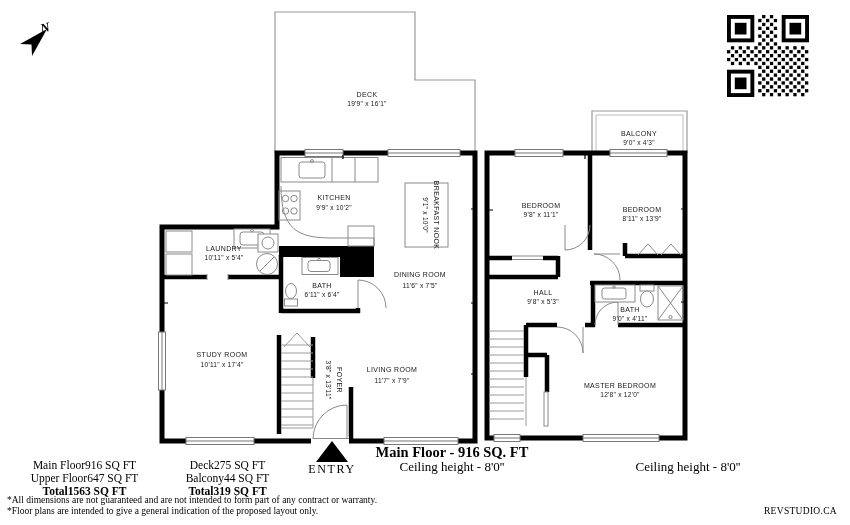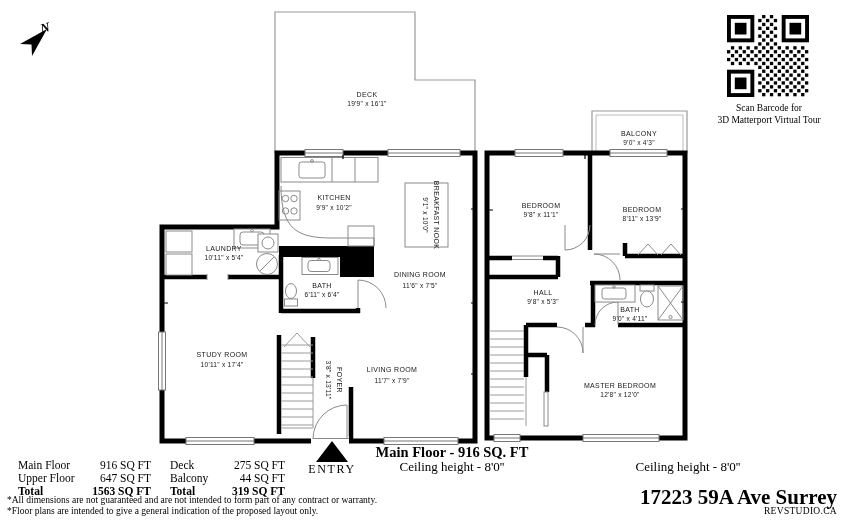--- a/index.html
+++ b/index.html
@@ -16,21 +16,21 @@
   
   .abs{position:absolute;}
   .floor-title{width:200px;text-align:center;font-weight:bold;font-size:14.5px;}
   .floor-ceiling{width:200px;text-align:center;font-size:13px;}
   .entry-label{width:64px;text-align:center;font-size:12px;letter-spacing:1.6px;}
   .qr-caption{width:146px;text-align:center;font-size:9.5px;line-height:11.5px;}
   .address{right:13px;top:485px;font-size:21px;font-weight:bold;}
   .brand{right:13px;top:506px;font-size:9.5px;letter-spacing:.3px;}
   .area-table{left:18px;top:459px;display:flex;gap:19px;font-size:11.5px;}
   .t-col{display:flex;flex-direction:column;}
-  .t-row{display:flex;justify-content:space-between;line-height:13px;}
+  .t-row{display:flex;justify-content:center;line-height:13px;}
   .t-col.c1 .t-row{width:133px;}
   .t-col.c2 .t-row{width:115px;}
   .t-row.bold{font-weight:bold;}
   .disclaimers{left:7px;top:495px;font-size:9.5px;line-height:11px;}
 </style>
 </head>
 <body>
 
 <div class="canvas">
 
@@ -360,24 +360,20 @@
       <text class="rdims" x="543" y="304">9'8" x 5'3"</text>
       <text class="rlabel" x="630" y="312">BATH</text>
       <text class="rdims" x="630" y="321">9'0" x 4'11"</text>
       <text class="rlabel" x="620" y="388">MASTER BEDROOM</text>
       <text class="rdims" x="620" y="397">12'8" x 12'0"</text>
     </g>
 
     <polygon points="332,441 316,462 348,462" fill="#000"></polygon>
   </svg>
 
-  <div class="abs qr-caption" style="left:696px;top:103px;">
-    <div>Scan Barcode for</div>
-    <div>3D Matterport Virtual Tour</div>
-  </div>
 
   <div class="abs floor-title" style="left:352px;top:444px;">Main Floor - 916 SQ. FT</div>
   <div class="abs floor-ceiling" style="left:352px;top:459px;">Ceiling height - 8'0''</div>
   <div class="abs floor-ceiling" style="left:588px;top:459px;">Ceiling height - 8'0''</div>
 
   <div class="abs entry-label" style="left:300px;top:462px;">ENTRY</div>
 
   <div class="abs area-table">
     <div class="t-col c1">
       <div class="t-row">
@@ -407,15 +403,14 @@
         <span>319 SQ FT</span>
       </div>
     </div>
   </div>
 
   <div class="abs disclaimers">
     <div>*All dimensions are not guaranteed and are not intended to form part of any contract or warranty.</div>
     <div>*Floor plans are intended to give a general indication of the proposed layout only.</div>
   </div>
 
-  <div class="abs address">17223 59A Ave Surrey</div>
   <div class="abs brand">REVSTUDIO.CA</div>
 </div>
 
 </body></html>

